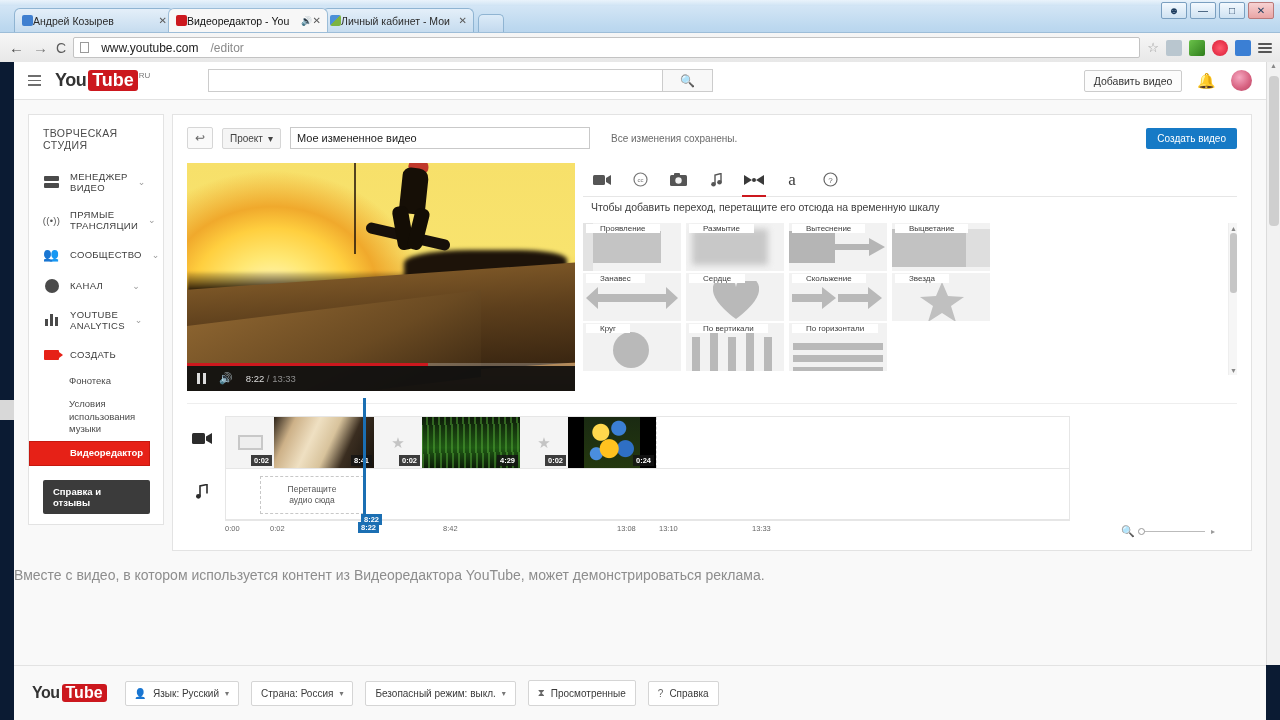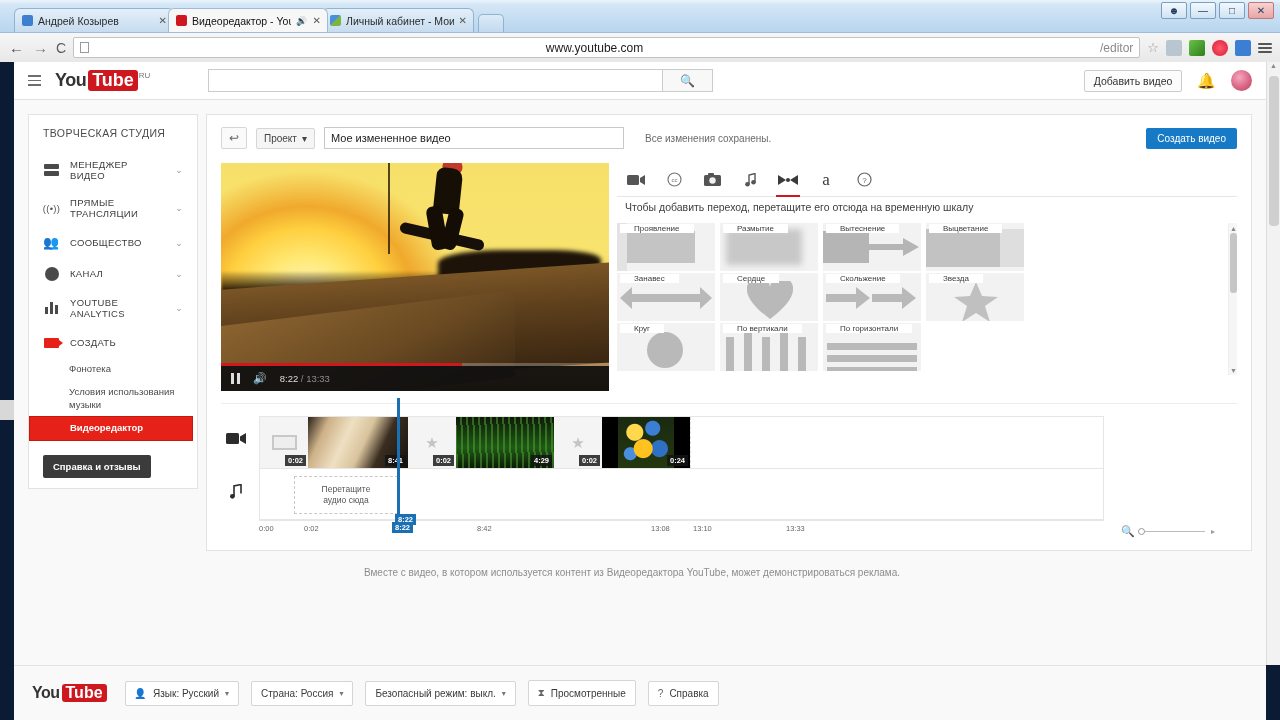--- a/index.html
+++ b/index.html
@@ -24,42 +24,42 @@
     background: linear-gradient(to bottom,#f3f9fe,#cfe2f2); border-radius:2px;
     display:flex; align-items:center; justify-content:center;
     font-size:10px; color:#1b3a5c; }
   .win-btn.close { background: linear-gradient(to bottom,#f7d2d2,#e9a5a5); border-color:#b97a7a; }
 
   .tabstrip { position:absolute; left:0; top:6px; height:26px; width:1280px; }
   .tab {
     position:absolute; top:2px; height:24px;
     border:1px solid #8fb4d2; border-bottom:none;
     border-radius:6px 6px 0 0; display:flex; align-items:center;
-    padding:0 6px 0 7px; gap:5px; font-size:10.5px; color:#2b2b2b;
+    padding:0 6px 0 7px; font-size:10.5px; color:#2b2b2b;
     background: linear-gradient(to bottom,#e4eff9,#c6dcef);
     overflow:hidden;
   }
   .tab.active { background:#f7f7f7; border-color:#9cbdd8; z-index:3; color:#111; }
   .tab .favicon { width:11px; height:11px; border-radius:2px; flex:0 0 auto; }
   .tab .t-label { white-space:nowrap; overflow:hidden; text-overflow:clip; flex:1 1 auto; }
   .tab .t-close { font-size:10px; color:#5a5a5a; flex:0 0 auto; }
   .tab .t-audio { font-size:9px; color:#444; flex:0 0 auto; }
   .tab-new { position:absolute; top:8px; height:18px; width:26px;
     border:1px solid #8fb4d2; border-bottom:none; border-radius:5px 5px 0 0;
     background: linear-gradient(to bottom,#dcebf8,#c2d9ee); }
 
   .navbar { position:absolute; left:0; top:32px; width:1280px; height:30px;
     background: linear-gradient(to bottom,#f6f6f6,#e8e8e8); display:flex; align-items:center;
     padding:0 8px; gap:7px; border-top:1px solid #9dbdd8; }
   .nav-ico { font-size:15px; color:#7a7a7a; width:17px; text-align:center; }
   .nav-ico.active { color:#4b4b4b; }
   .reload { font-size:14px; color:#5c5c5c; }
   .urlbar { flex:1 1 auto; height:21px; background:#fff; border:1px solid #c3c3c3;
-    border-radius:2px; display:flex; align-items:center; padding:0 6px; gap:5px;
-    font-size:12px;justify-content:space-between; }
+    border-radius:2px; display:flex; align-items:center; padding:0 6px; gap:12px;
+    font-size:12px; }
   .page-ico { width:9px; height:11px; border:1px solid #9a9a9a; background:#fff; position:relative; }
   .url-host { color:#1c1c1c; }
   .url-path { color:#8a8a8a; }
   .star { font-size:13px; color:#9a9a9a; }
   .ext-ico { width:16px; height:16px; border-radius:2px; display:inline-block; }
   .menu-ico { display:flex; flex-direction:column; gap:2px; width:14px; }
   .menu-ico span { height:2px; background:#555; border-radius:1px; }
 
   
   .viewport { position:absolute; left:14px; top:62px; width:1252px; height:603px;
@@ -83,21 +83,21 @@
   .upload-btn { border:1px solid #ccc; background:#fcfcfc; font-size:10.5px;
     padding:4px 9px; color:#333; border-radius:2px; }
   .bell { font-size:15px; color:#6b6b6b; }
   .avatar { width:21px; height:21px; border-radius:50%;
     background: radial-gradient(circle at 40% 35%, #f6a7c0, #d6607f 60%, #b44a68); }
 
   
   .content { display:flex; padding:14px 14px 0 14px; gap:8px; }
 
   
-  .side { width:170px; background:#fff; border:1px solid #e3e3e3; padding:12px 4px 10px 0;
+  .side { width:136px; background:#fff; border:1px solid #e3e3e3; padding:12px 13px 10px 0;
     align-self:flex-start; }
   .side-title { font-size:10.5px; color:#4a4a4a; letter-spacing:.4px; padding:0 14px 12px 14px; }
   .side-item { display:flex; align-items:center; gap:10px; padding:8px 10px 8px 14px;
     font-size:9.5px; color:#3d3d3d; letter-spacing:.3px; }
   .side-item .sico { width:17px; height:15px; display:flex; align-items:center;
     justify-content:center; color:#555; flex:0 0 auto; }
   .side-item .slabel { flex:1 1 auto; }
   .side-item .chev { font-size:9px; color:#999; }
   .sub-item { font-size:9.5px; color:#4a4a4a; padding:5px 14px 5px 40px; line-height:1.35; }
   .sub-item.active { background:#e62117; color:#fff; font-weight:bold;
@@ -231,21 +231,21 @@
   .ruler { position:relative; height:16px; margin-left:38px; width:845px; border-top:1px solid #e6e6e6; }
   .tick { position:absolute; top:3px; font-size:7.5px; color:#666; }
   .tick.cur { background:#1b6fb3; color:#fff; font-weight:bold; padding:1px 3px; top:1px; }
   .zoomrow { display:flex; align-items:center; gap:6px; position:absolute; right:22px; bottom:2px; }
   .zmag { font-size:11px; color:#777; }
   .zslider { width:64px; height:1px; background:#bbb; position:relative; }
   .zknob { position:absolute; left:-3px; top:-3px; width:7px; height:7px;
     border:1px solid #999; border-radius:50%; background:#fff; }
   .zarrow { font-size:8px; color:#999; }
 
-  .disclaim { font-size:10px; color:#8d8d8d; text-align:center; padding:16px 16px 0 0; }
+  .disclaim { font-size:14px; color:#8d8d8d; text-align:left; padding:16px 16px 0 0; }
 
   
   .yt-foot { position:absolute; left:14px; top:665px; width:1252px; height:55px;
     background:#f9f9f9; border-top:1px solid #e3e3e3; display:flex; align-items:center;
     padding:0 18px; gap:12px; }
   .foot-logo { display:flex; align-items:flex-start; font-size:16px; font-weight:bold; margin-right:6px; }
   .foot-logo .you { color:#333; letter-spacing:-0.5px; }
   .foot-logo .tube { background:#cc181e; color:#fff; border-radius:3px; padding:0 4px; margin-left:2px; }
   .foot-btn { border:1px solid #d5d5d5; background:#fff; font-size:10px; color:#3a3a3a;
     padding:6px 9px; border-radius:2px; display:flex; align-items:center; gap:6px; }

